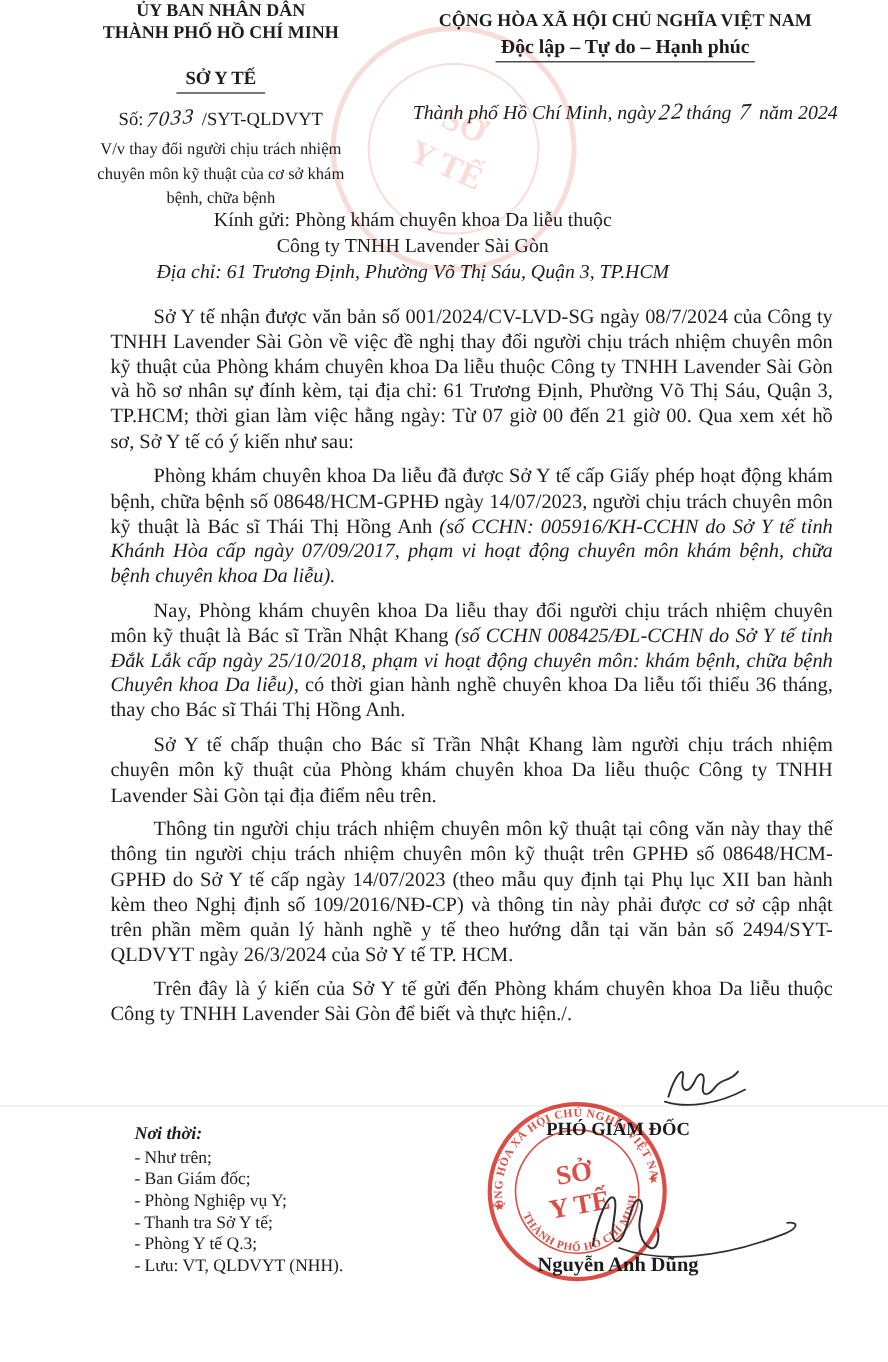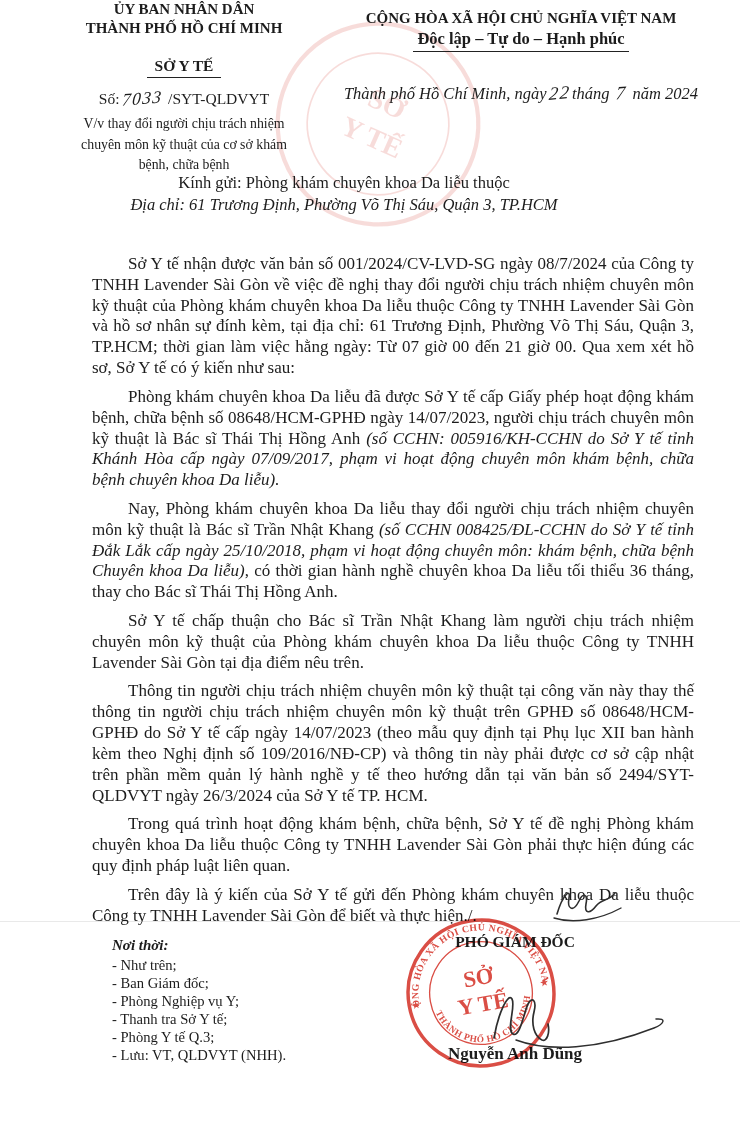--- a/index.html
+++ b/index.html
@@ -120,30 +120,30 @@
     <div><span class="nat-line2">Độc lập – Tự do – Hạnh phúc</span></div>
     <div class="date-line">
       <span>Thành phố  Hồ Chí Minh, ngày</span><span class="hand">22</span><span>tháng</span>
       <span class="hand">7</span>
       <span>năm 2024</span>
     </div>
   </div>
 
   <div class="recipient">
     <div>Kính gửi: Phòng khám chuyên khoa Da liễu thuộc</div>
+    <div>Công ty TNHH Lavender Sài Gòn</div>
     <div class="addr">Địa chỉ: 61 Trương Định, Phường Võ Thị Sáu, Quận 3, TP.HCM</div>
   </div>
 
   <div class="body">
     <p>Sở Y tế nhận được văn bản số 001/2024/CV-LVD-SG ngày 08/7/2024 của Công ty TNHH Lavender Sài Gòn về việc đề nghị thay đổi người chịu trách nhiệm chuyên môn kỹ thuật của Phòng khám chuyên khoa Da liễu thuộc Công ty TNHH Lavender Sài Gòn và hồ sơ nhân sự đính kèm, tại địa chỉ: 61 Trương Định, Phường Võ Thị Sáu, Quận 3, TP.HCM; thời gian làm việc hằng ngày: Từ 07 giờ 00 đến 21 giờ 00. Qua xem xét hồ sơ, Sở Y tế có ý kiến như sau:</p>
     <p><span>Phòng khám chuyên khoa Da liễu đã được Sở Y tế cấp Giấy phép hoạt động khám bệnh, chữa bệnh số 08648/HCM-GPHĐ ngày 14/07/2023, người chịu trách chuyên môn kỹ thuật là Bác sĩ Thái Thị Hồng Anh </span><span class="it">(số CCHN: 005916/KH-CCHN do Sở Y tế tỉnh Khánh Hòa cấp ngày 07/09/2017, phạm vi hoạt động chuyên môn khám bệnh, chữa bệnh chuyên khoa Da liễu).</span></p>
     <p><span>Nay, Phòng khám chuyên khoa Da liễu thay đổi người chịu trách nhiệm chuyên môn kỹ thuật là Bác sĩ Trần Nhật Khang </span><span class="it">(số CCHN 008425/ĐL-CCHN do Sở Y tế tỉnh Đắk Lắk cấp ngày 25/10/2018, phạm vi hoạt động chuyên môn: khám bệnh, chữa bệnh Chuyên khoa Da liễu)</span><span>, có thời gian hành nghề chuyên khoa Da liễu tối thiểu 36 tháng, thay cho Bác sĩ Thái Thị Hồng Anh.</span></p>
     <p>Sở Y tế chấp thuận cho Bác sĩ Trần Nhật Khang làm người chịu trách nhiệm chuyên môn kỹ thuật của Phòng khám chuyên khoa Da liễu thuộc Công ty TNHH Lavender Sài Gòn tại địa điểm nêu trên.</p>
     <p>Thông tin người chịu trách nhiệm chuyên môn kỹ thuật tại công văn này thay thế thông tin người chịu trách nhiệm chuyên môn kỹ thuật trên GPHĐ số 08648/HCM-GPHĐ do Sở Y tế cấp ngày 14/07/2023 (theo mẫu quy định tại Phụ lục XII ban hành kèm theo Nghị định số 109/2016/NĐ-CP) và thông tin này phải được cơ sở cập nhật trên phần mềm quản lý hành nghề y tế theo hướng dẫn tại văn bản số 2494/SYT-QLDVYT ngày 26/3/2024 của Sở Y tế TP. HCM.</p>
-    <p>Trong quá trình hoạt động khám bệnh, chữa bệnh, Sở Y tế đề nghị Phòng khám chuyên khoa Da liễu thuộc Công ty TNHH Lavender Sài Gòn phải thực hiện đúng các quy định pháp luật liên quan.</p>
     <p>Trên đây là ý kiến của Sở Y tế gửi đến Phòng khám chuyên khoa Da liễu thuộc Công ty TNHH Lavender Sài Gòn để biết và thực hiện./.</p>
   </div>
 
   <svg class="initial-wrap" viewBox="0 0 74 42">
     <path d="M6,30 C12,10 20,4 18,14 C16,25 22,29 28,17 C32,8 37,10 35,20 C33,30 39,30 45,22 C51,14 57,18 64,9" fill="none" stroke="#2e2e2e" stroke-width="1.6" stroke-linecap="round"></path>
     <path d="M3,34 C22,40 48,36 70,24" fill="none" stroke="#2e2e2e" stroke-width="1.4" stroke-linecap="round"></path>
   </svg>
 
   <div class="fold-line"></div>
 

